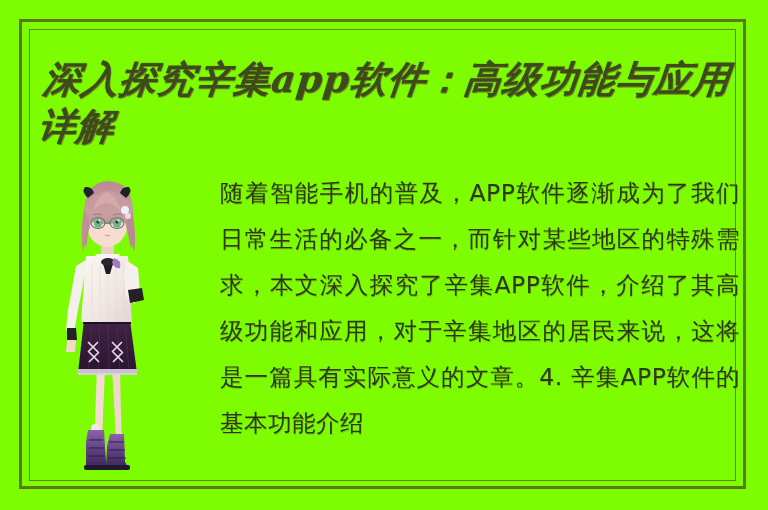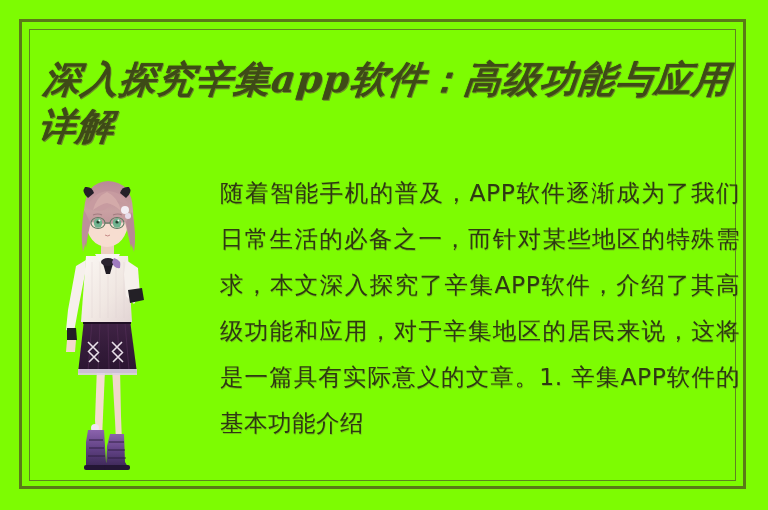--- a/index.html
+++ b/index.html
@@ -233,17 +233,17 @@
           <line x1="69" y1="272" x2="84" y2="272"></line>
           <line x1="68" y1="280" x2="85" y2="280"></line>
           <line x1="68" y1="288" x2="86" y2="288"></line>
         </g>
         <rect x="44" y="295" width="27" height="5" rx="2" fill="#241635"></rect>
         <rect x="64" y="295" width="26" height="5" rx="2" fill="#241635"></rect>
       </svg>
     </div>
 
     <div id="body-text-wrap">
-      <p id="body-text">随着智能手机的普及，APP软件逐渐成为了我们日常生活的必备之一，而针对某些地区的特殊需求，本文深入探究了辛集APP软件，介绍了其高级功能和应用，对于辛集地区的居民来说，这将是一篇具有实际意义的文章。1. 辛集APP软件的基本功能介绍</p>
+      <p id="body-text">随着智能手机的普及，APP软件逐渐成为了我们日常生活的必备之一，而针对某些地区的特殊需求，本文深入探究了辛集APP软件，介绍了其高级功能和应用，对于辛集地区的居民来说，这将是一篇具有实际意义的文章。4. 辛集APP软件的基本功能介绍</p>
     </div>
 
   </div>
 </div>
 
 </body></html>

